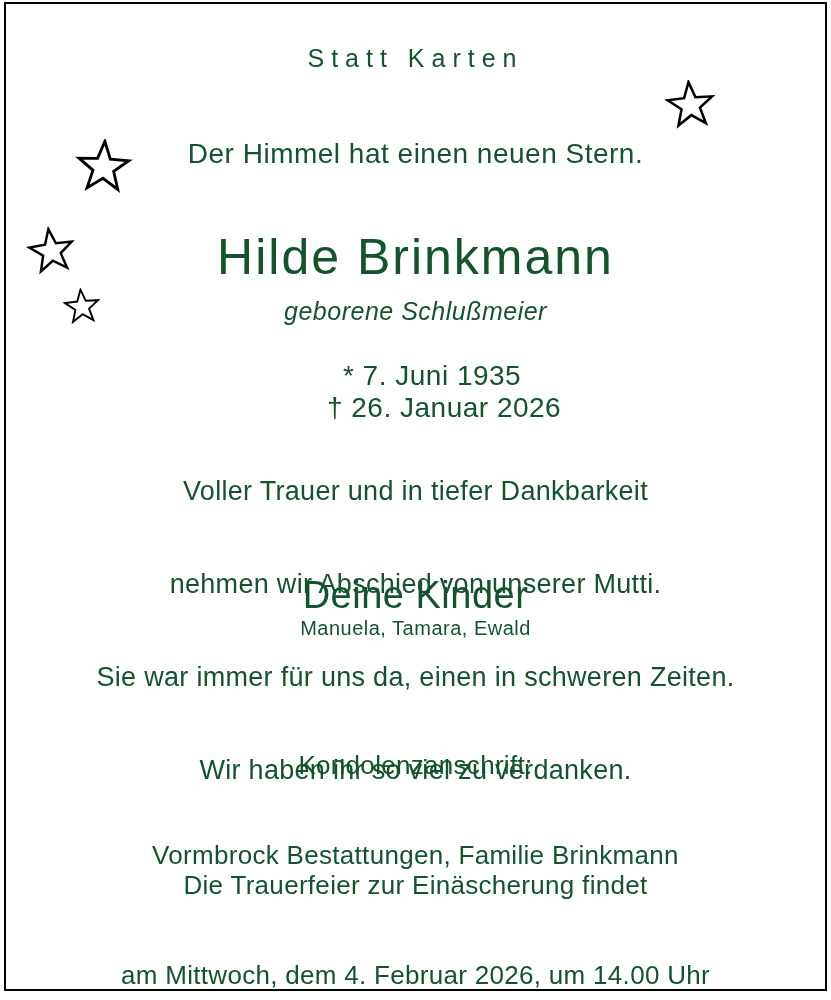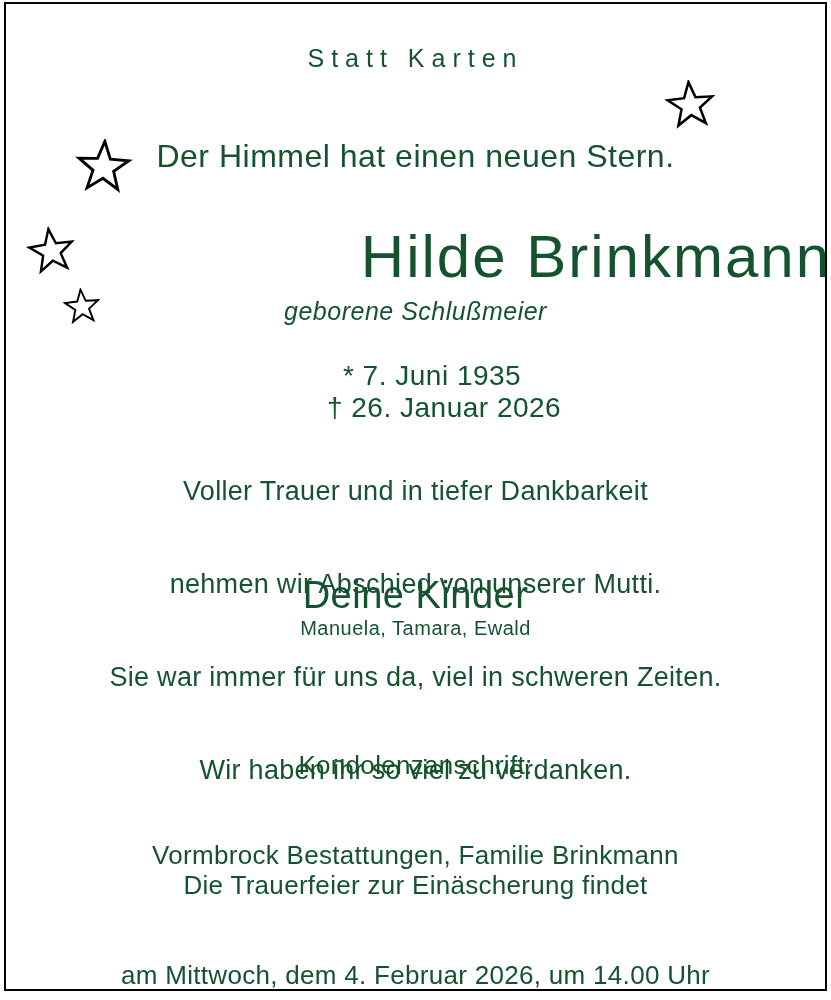--- a/index.html
+++ b/index.html
@@ -33,29 +33,28 @@
     text-align: center;
     white-space: pre;
   }
   .pre-header {
     top: 44px;
     font-size: 25px;
     letter-spacing: 7px;
   }
   .intro {
     top: 138px;
-    font-size: 32px;
+    font-size: 28px;
     letter-spacing: 0.5px;
   }
   .name {
     top: 220px;
-    font-size: 60px;
+    font-size: 50px;
     letter-spacing: 2px;
     line-height: 74px;
-    text-align: right;
   }
   .maiden {
     top: 297px;
     font-size: 25px;
     letter-spacing: 0.5px;
     font-style: italic;
   }
   .dates {
     top: 328px;
     font-size: 28px;
@@ -142,21 +141,21 @@
   <div class="txt maiden">geborene Schlußmeier</div>
 
   <div class="txt dates">
     <span class="birth">* 7. Juni 1935</span>
     <span class="death">† 26. Januar 2026</span>
   </div>
 
   <div class="txt tribute">
     <div>Voller Trauer und in tiefer Dankbarkeit</div>
     <div>nehmen wir Abschied von unserer Mutti.</div>
-    <div>Sie war immer für uns da, viel in schweren Zeiten.</div>
+    <div>Sie war immer für uns da, einen in schweren Zeiten.</div>
     <div>Wir haben ihr so viel zu verdanken.</div>
   </div>
 
   <div class="txt mourners-label">Deine Kinder</div>
 
   <div class="txt mourners-names">Manuela, Tamara, Ewald</div>
 
   <div class="txt condolence">
     <div>Kondolenzanschrift:</div>
     <div>Vormbrock Bestattungen, Familie Brinkmann</div>

